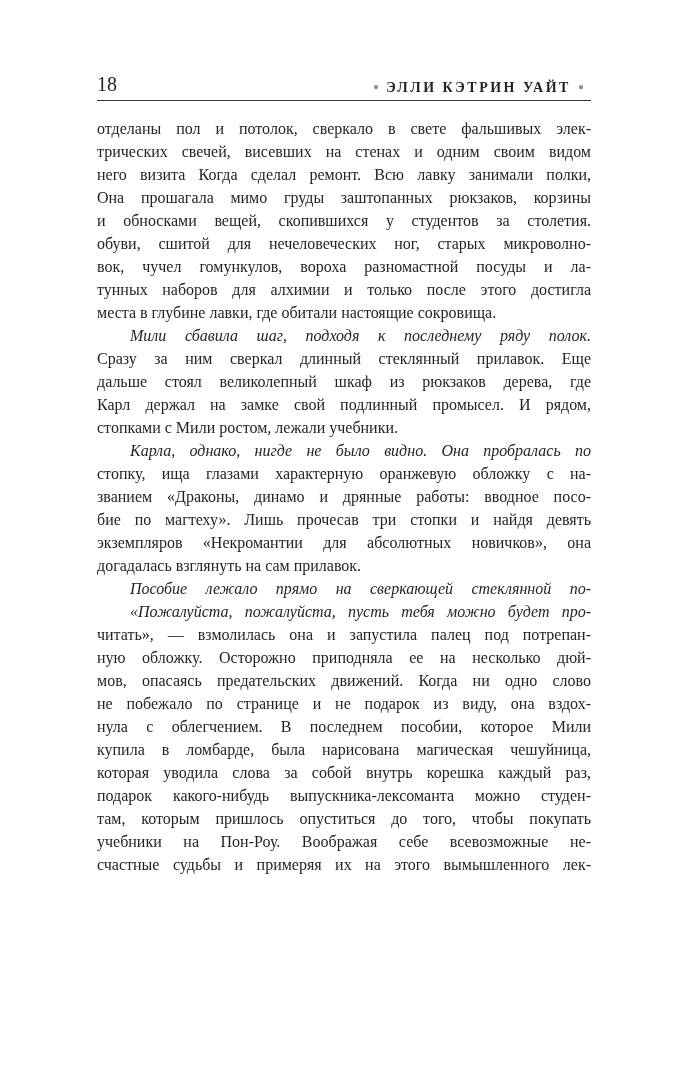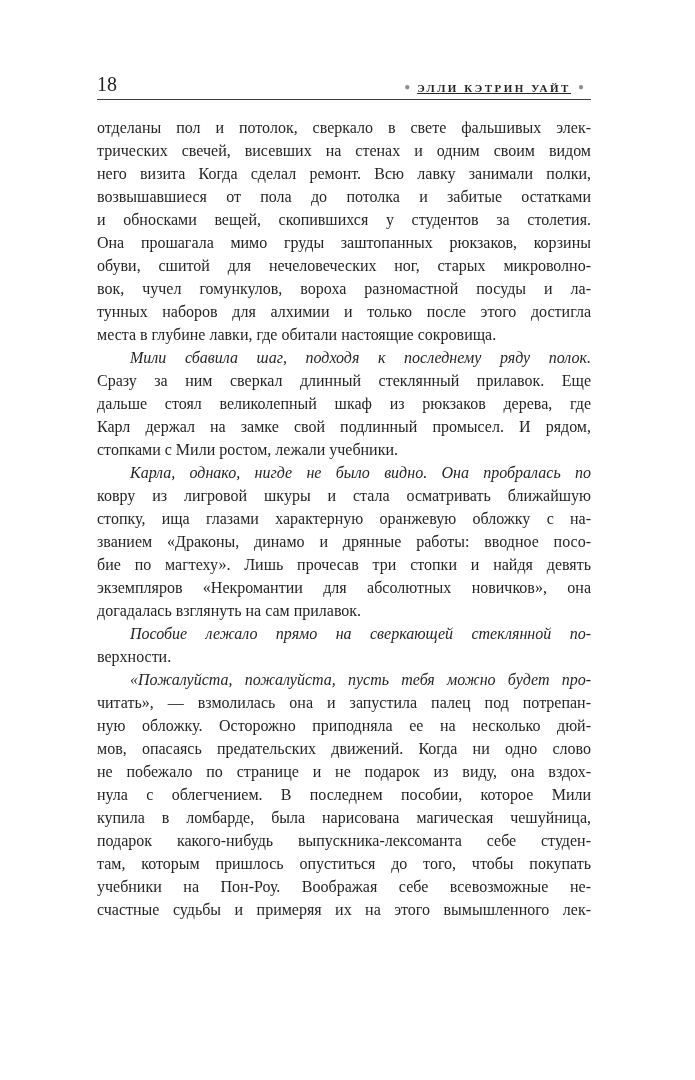--- a/index.html
+++ b/index.html
@@ -26,25 +26,24 @@
   }
   .page-number{
     font-size:20px;
     line-height:1;
   }
   .running-title-wrap{
     display:inline-flex;
     align-items:center;
   }
   .running-title{
-    font-size:11px;
+    font-size:14px;
     font-weight:700;
     letter-spacing:2.5px;
     line-height:1;
-    text-decoration:underline;
   }
   .bullet{
     color:var(--bullet-color);
     font-size:10px;
     line-height:1;
     margin:0 7px;
     position:relative;
     top:-1px;
   }
   .body-text{
@@ -76,55 +75,53 @@
       <span class="running-title">ЭЛЛИ КЭТРИН УАЙТ</span>
       <span class="bullet">●</span>
     </span>
   </header>
 
   <main class="body-text">
       <div class="paragraph">
         <div class="line">отделаны пол и потолок, сверкало в свете фальшивых элек-</div>
         <div class="line">трических свечей, висевших на стенах и одним своим видом</div>
         <div class="line">него визита Когда сделал ремонт. Всю лавку занимали полки,</div>
-        <div class="line">возвышавшиеся от пола до потолка и забитые остатками</div>
+        <div class="line">Она прошагала мимо груды заштопанных рюкзаков, корзины</div>
         <div class="line">и обносками вещей, скопившихся у студентов за столетия.</div>
-        <div class="line">Она прошагала мимо груды заштопанных рюкзаков, корзины</div>
         <div class="line">обуви, сшитой для нечеловеческих ног, старых микроволно-</div>
         <div class="line">вок, чучел гомункулов, вороха разномастной посуды и ла-</div>
         <div class="line">тунных наборов для алхимии и только после этого достигла</div>
         <div class="line no-justify">места в глубине лавки, где обитали настоящие сокровища.</div>
       </div>
       <div class="paragraph">
         <div class="line indent">Мили сбавила шаг, подходя к последнему ряду полок.</div>
         <div class="line">Сразу за ним сверкал длинный стеклянный прилавок. Еще</div>
         <div class="line">дальше стоял великолепный шкаф из рюкзаков дерева, где</div>
         <div class="line">Карл держал на замке свой подлинный промысел. И рядом,</div>
         <div class="line no-justify">стопками с Мили ростом, лежали учебники.</div>
       </div>
       <div class="paragraph">
         <div class="line indent">Карла, однако, нигде не было видно. Она пробралась по</div>
-        <div class="line">ковру из лигровой шкуры и стала осматривать ближайшую</div>
         <div class="line">стопку, ища глазами характерную оранжевую обложку с на-</div>
         <div class="line">званием «Драконы, динамо и дрянные работы: вводное посо-</div>
         <div class="line">бие по магтеху». Лишь прочесав три стопки и найдя девять</div>
         <div class="line">экземпляров «Некромантии для абсолютных новичков», она</div>
         <div class="line no-justify">догадалась взглянуть на сам прилавок.</div>
       </div>
       <div class="paragraph">
         <div class="line indent">Пособие лежало прямо на сверкающей стеклянной по-</div>
-        <div class="line no-justify">верхности.</div>
       </div>
       <div class="paragraph">
         <div class="line indent">«Пожалуйста, пожалуйста, пусть тебя можно будет про-</div>
         <div class="line">читать», — взмолилась она и запустила палец под потрепан-</div>
         <div class="line">ную обложку. Осторожно приподняла ее на несколько дюй-</div>
         <div class="line">мов, опасаясь предательских движений. Когда ни одно слово</div>
         <div class="line">не побежало по странице и не подарок из виду, она вздох-</div>
         <div class="line">нула с облегчением. В последнем пособии, которое Мили</div>
         <div class="line">купила в ломбарде, была нарисована магическая чешуйница,</div>
-        <div class="line">подарок какого-нибудь выпускника-лексоманта себе студен-</div>
+        <div class="line">которая уводила слова за собой внутрь корешка каждый раз,</div>
+        <div class="line">подарок какого-нибудь выпускника-лексоманта можно студен-</div>
         <div class="line">там, которым пришлось опуститься до того, чтобы покупать</div>
         <div class="line">учебники на Пон-Роу. Воображая себе всевозможные не-</div>
         <div class="line">счастные судьбы и примеряя их на этого вымышленного лек-</div>
       </div>
     </main>
 </div>
 
 </body></html>

